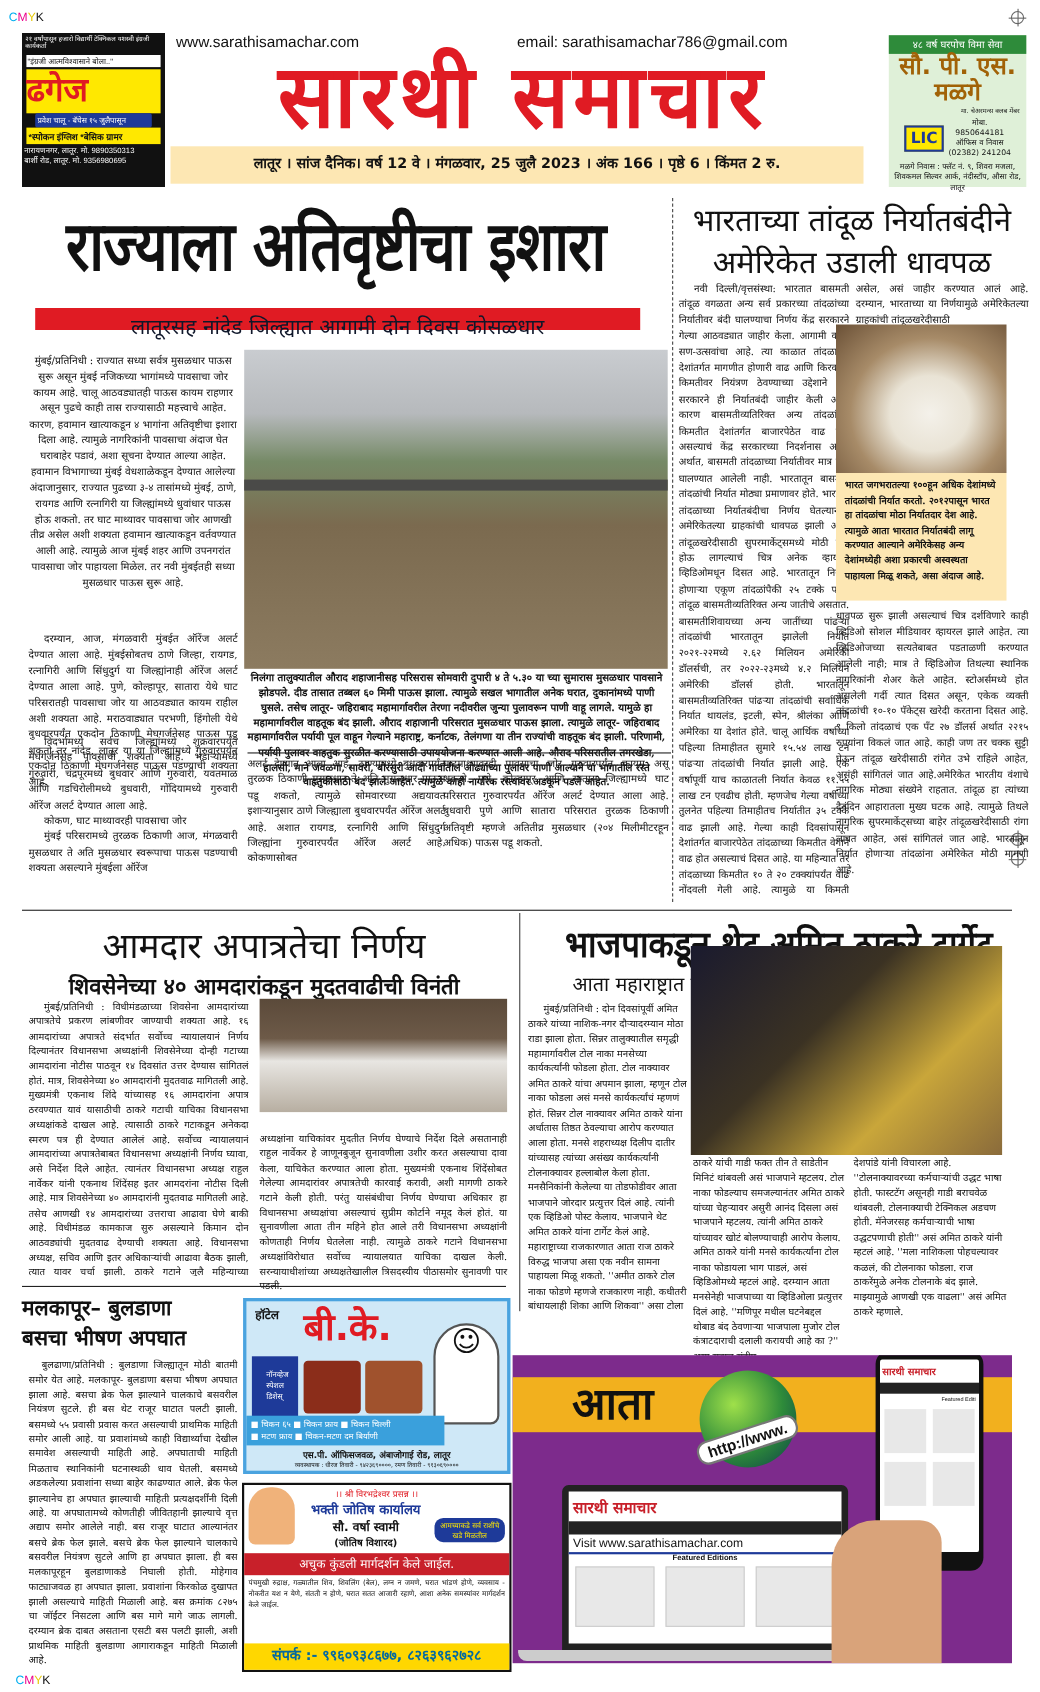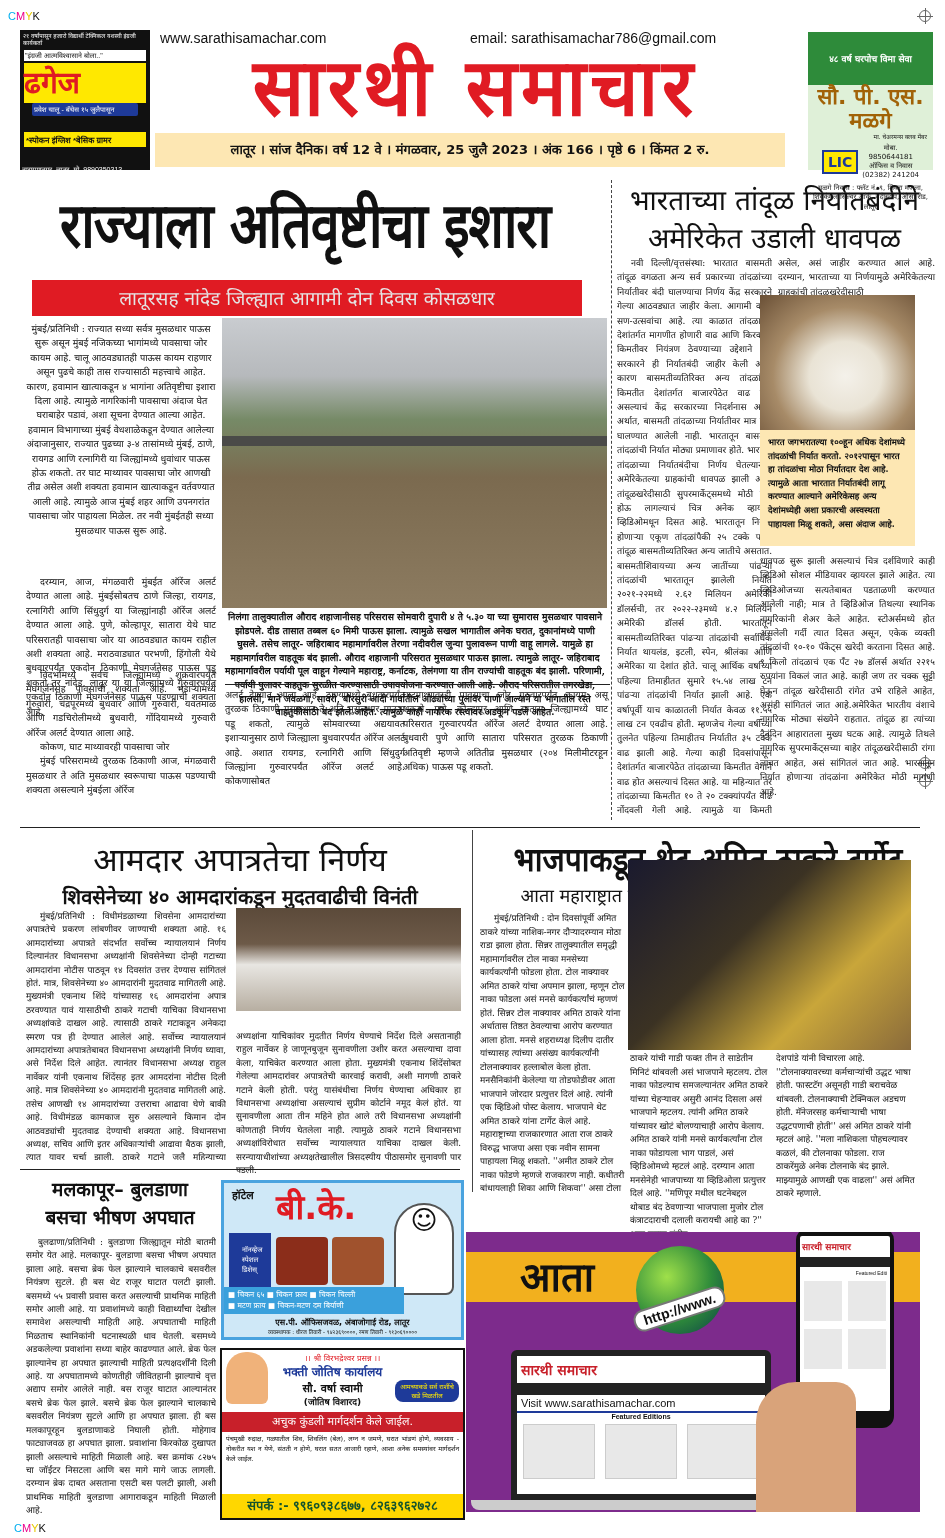--- a/index.html
+++ b/index.html
@@ -9,52 +9,52 @@
 .cmyk .c{color:#00aeef}.cmyk .m{color:#ec008c}.cmyk .y{color:#e6c800}.cmyk .k{color:#111}
 .reg{width:12px;height:12px;border:1px solid #666;border-radius:50%;position:absolute}
 .reg:before{content:"";position:absolute;left:5px;top:-3px;width:1px;height:16px;background:#666}
 .reg:after{content:"";position:absolute;top:5px;left:-3px;height:1px;width:16px;background:#666}
 
 .ad-left{left:20px;top:30px;width:130px;height:140px;background:#111;color:#fff;font-family:"Liberation Sans",sans-serif;text-align:left}
 .ad-left .top{font-size:6px;padding:3px;line-height:1.2}
 .ad-left .quote{background:#fff;color:#111;font-size:7px;margin:0 4px;padding:1px}
 .ad-left .brand{background:#ffe800;color:#e01b23;font-family:"DejaVu Sans",sans-serif;font-weight:bold;font-size:30px;line-height:40px;margin:2px 4px 0}
 .ad-left .course{background:#1e3a99;color:#fff;font-size:7px;margin:0 12px;padding:2px;border-radius:2px}
-.ad-left .spoken{background:#ffe800;color:#111;font-size:8px;font-weight:bold;margin:16px 4px;padding:2px}
+.ad-left .spoken{background:#ffe800;color:#111;font-size:8px;font-weight:bold;margin:0 4px;padding:2px}
 .ad-left .addr{font-size:7px;line-height:1.3;padding:2px}
 .site{left:160px;top:30px;font-family:"Liberation Sans",sans-serif;font-size:14px}
 .email{left:470px;top:30px;font-family:"Liberation Sans",sans-serif;font-size:14px}
 .mast{left:155px;top:44px;width:640px;height:88px;color:#e01b23;font-family:"DejaVu Sans",sans-serif;font-weight:bold;font-size:76px;line-height:88px;text-align:center;letter-spacing:4px;transform:scaleY(1.05)}
 .dateline{left:155px;top:133px;width:630px;height:34px;background:#fde7b3;font-family:"DejaVu Sans",sans-serif;font-size:13px;line-height:34px;text-align:center;font-weight:bold}
 .ad-right{left:808px;top:32px;width:125px;height:138px;background:#dff0d8;font-family:"DejaVu Sans",sans-serif;text-align:center}
-.ad-right .hdr{background:#2e8b3a;color:#fff;font-size:9px;font-weight:bold;padding:20px}
+.ad-right .hdr{background:#2e8b3a;color:#fff;font-size:9px;font-weight:normal;padding:2px}
 .ad-right .name{color:#a16207;font-weight:bold;font-size:22px;line-height:24px}
 .ad-right .sub{font-size:6px;text-align:right;padding-right:6px}
 .ad-right .lic{display:flex;align-items:center;justify-content:center;gap:4px;margin-top:3px}
 .ad-right .lic .logo{background:#ffe800;color:#1e3a99;font-weight:bold;font-size:14px;padding:2px 4px;border:2px solid #1e3a99}
 .ad-right .lic .ph{font-size:7px;line-height:1.3}
 .ad-right .addr{font-size:7px;line-height:1.3;margin-top:4px}
 
 .h-rain{left:20px;top:195px;width:570px;text-align:center;font-family:"DejaVu Sans",sans-serif;font-weight:bold;font-size:52px;line-height:60px;letter-spacing:-1px;transform:scaleY(1.2)}
-.red-strip{left:32px;top:280px;width:550px;height:36px;background:#e01b23;color:#e5e5e5;font-family:"DejaVu Sans",sans-serif;font-size:19px;line-height:36px;text-align:center}
+.red-strip{left:32px;top:280px;width:550px;height:20px;background:#e01b23;color:#0f172a;font-family:"DejaVu Sans",sans-serif;font-size:19px;line-height:36px;text-align:center}
 .col{font-size:9.3px;line-height:14.4px;text-align:justify}
 .photo{background:linear-gradient(180deg,#c9ccd0 0%,#b6b9bc 20%,#768a67 35%,#7b6a4f 55%,#8c7b60 100%)}
 .caption{font-size:9.2px;line-height:13.6px;font-weight:bold;text-align:center}
 .rule-h{height:1px;background:#222}
 .rule-dash{border-left:1px dashed #444}
 .h-rice{left:612px;top:182px;width:325px;text-align:center;font-family:"DejaVu Sans",sans-serif;font-size:28px;line-height:38px}
 .rice-img{background:radial-gradient(ellipse at 55% 60%,#f4f1ea 0%,#e9e3d5 30%,#a78b68 60%,#6a5036 100%)}
 .rice-cap{background:#fde7b3;font-size:9.5px;line-height:15.5px;font-weight:bold;padding:6px 8px}
 .h-mla{left:20px;top:838px;width:440px;text-align:center;font-family:"DejaVu Sans",sans-serif;font-size:32px;line-height:44px}
 .h-mla2{font-size:20px;line-height:30px;font-weight:bold}
 .h-bjp{left:478px;top:838px;width:460px;text-align:center;font-family:"DejaVu Sans",sans-serif;font-weight:bold;font-size:30px;line-height:44px;transform:scaleY(1.1)}
 .h-bjp2{left:478px;top:882px;width:460px;text-align:center;font-family:"DejaVu Sans",sans-serif;font-size:18px;line-height:28px}
 .mla-img{background:linear-gradient(180deg,#5b4a3a 0%,#6d5a48 35%,#e8e6e2 55%,#b7aea1 100%)}
 .toll-img{background:linear-gradient(135deg,#1a1a2e 0%,#3b3223 40%,#c9a63a 70%,#8a6b3b 100%)}
-.h-bus{left:20px;top:1175px;width:200px;text-align:center;font-family:"DejaVu Sans",sans-serif;font-weight:bold;font-size:19px;line-height:28px}
+.h-bus{left:20px;top:1175px;width:200px;font-family:"DejaVu Sans",sans-serif;font-weight:bold;font-size:19px;line-height:28px}
 .ad-bk{left:221px;top:1180px;width:243px;height:160px;border:3px solid #4aa3df;background:#cfe8f7;font-family:"DejaVu Sans",sans-serif}
 .ad-astro{left:220px;top:1348px;width:245px;height:172px;border:2px solid #111;background:#fff;font-family:"DejaVu Sans",sans-serif;text-align:center}
 .web-ad{left:466px;top:1232px;width:454px;height:280px;background:#7d2b8c;overflow:hidden}
 </style>
 </head>
 <body>
 
 <div class="abs cmyk" style="left:8px;top:10px"><span class="c">C</span><span class="m">M</span><span class="y">Y</span><span class="k">K</span></div>
 <div class="reg" style="left:919px;top:10px"></div>
 <div class="reg" style="left:919px;top:757px"></div>
@@ -160,21 +160,21 @@
 
 <div class="abs ad-astro">
   <div style="color:#e01b23;font-size:8px;padding-top:2px">।। श्री विरभद्रेश्वर प्रसन्न ।।</div>
   <div style="position:absolute;left:4px;top:2px;width:42px;height:52px;background:#f0b27a;border-radius:20px 20px 6px 6px"></div>
   <div style="color:#1e3a99;font-size:12px;font-weight:bold;margin-left:-20px">भक्ती जोतिष कार्यालय</div>
   <div style="font-size:11px;font-weight:bold;margin-left:-20px">सौ. वर्षा स्वामी</div>
   <div style="font-size:9px;font-weight:bold;margin-left:-20px">(जोतिष विशारद)</div>
   <div style="position:absolute;right:4px;top:30px;width:64px;background:#1e3a99;color:#ffe800;font-size:6.5px;border-radius:8px;padding:2px">आमच्याकडे सर्व राशींचे खडे मिळतील</div>
   <div style="background:#c8202a;color:#fff;font-size:11px;line-height:20px;margin-top:4px">अचुक कुंडली मार्गदर्शन केले जाईल.</div>
   <div style="font-size:6.5px;line-height:1.5;padding:3px 4px;text-align:justify">पंचमुखी रुद्राक्ष, गळ्यातील शिव, शिवलिंग (बेल), लग्न न जमणे, घरात भांडणं होणे, व्यवसाय - नोकरीत यश न येणे, संतती न होणे, घरात सतत आजारी रहाणे, आशा अनेक समस्यांवर मार्गदर्शन केले जाईल.</div>
-  <div style="position:absolute;left:0;right:0;bottom:0;background:#ffd700;color:#14532d;font-size:13px;font-weight:bold;line-height:24px">संपर्क :- ९९६०९३८६७७, ८२६३९६२७२८</div>
+  <div style="position:absolute;left:0;right:0;bottom:0;background:#ffd700;color:#0369a1;font-size:13px;font-weight:bold;line-height:24px">संपर्क :- ९९६०९३८६७७, ८२६३९६२७२८</div>
 </div>
 
 <div class="abs web-ad">
   <div style="position:absolute;left:0;right:0;top:20px;height:50px;background:#f2b01e"></div>
   <div style="position:absolute;left:54px;top:18px;font-family:'DejaVu Sans',sans-serif;font-weight:bold;font-size:40px;line-height:54px">आता</div>
   <div style="position:absolute;left:170px;top:14px;width:88px;height:88px;border-radius:50%;background:radial-gradient(circle at 35% 35%,#9fe04a,#2e8b3a 55%,#0b3d4a)"></div>
   <div style="position:absolute;left:166px;top:66px;background:#fff;border:2px solid #777;border-radius:10px;font-family:'Liberation Sans',sans-serif;font-weight:bold;font-size:14px;padding:1px 8px;transform:rotate(-18deg)">http://www.</div>
   <div style="position:absolute;left:45px;top:118px;width:260px;height:150px;background:#fff;border:6px solid #222;border-radius:6px 6px 0 0">
     <div style="color:#c8202a;font-family:'DejaVu Sans',sans-serif;font-weight:bold;font-size:14px;padding:4px">सारथी समाचार</div>
     <div style="height:12px;background:#222"></div>

